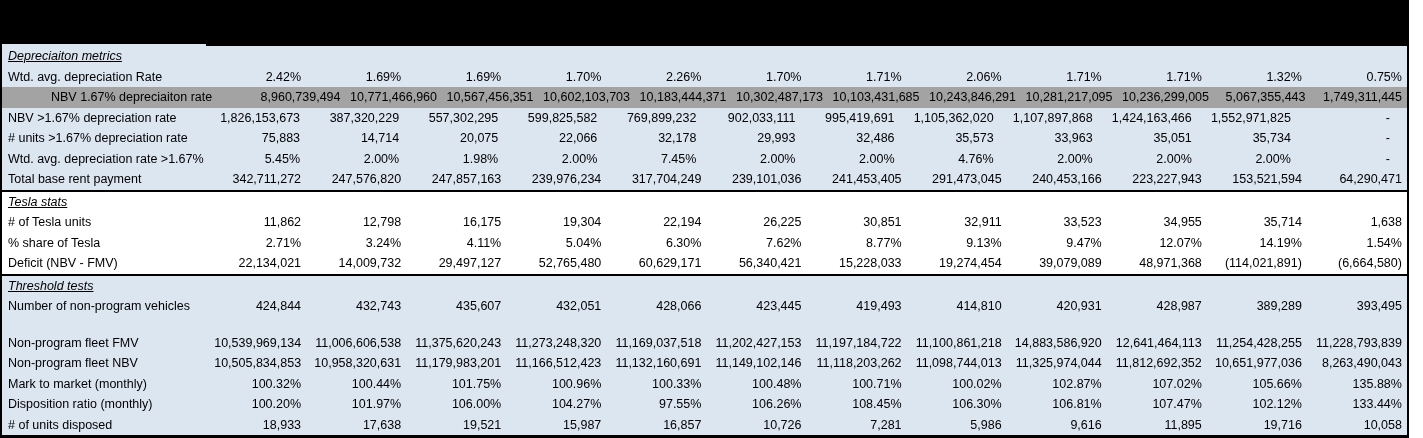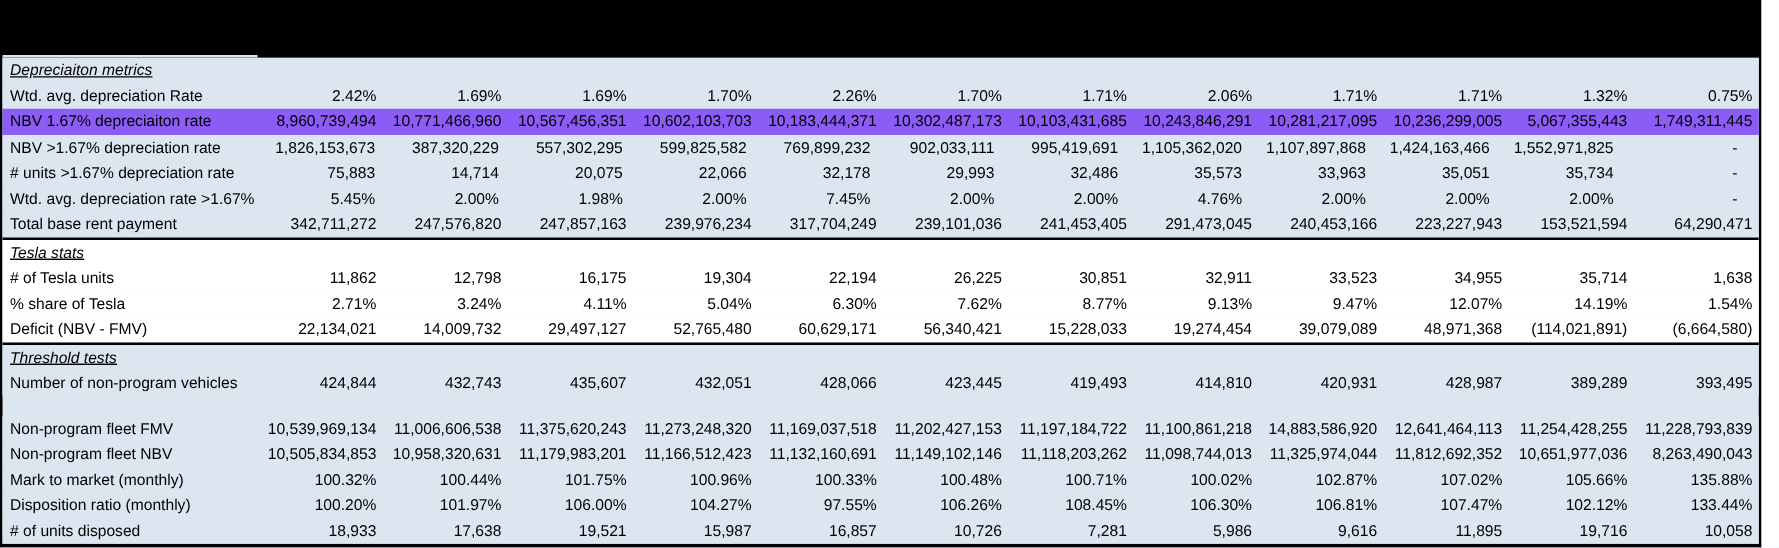--- a/index.html
+++ b/index.html
@@ -17,21 +17,21 @@
     position: absolute; inset: 0;
     border-left: 2px solid #000;
     border-right: 2px solid #000;
     border-bottom: 3px solid #000;
     display: flex; flex-direction: column;
   }
   .band { height: 46px; flex: none; background: #000; position: relative; }
   .notch { position: absolute; left: 0; bottom: 0; width: 204px; height: 2px; background: #dce6f1; }
   .table-body { flex: 1; display: flex; flex-direction: column; background: #dce6f1; }
   .row { flex: 1; display: flex; align-items: center; min-height: 0; }
-  .row.divided { border-top: 2px solid #000; text-decoration: underline; }
+  .row.divided { border-top: 2px solid #000; }
   .label-cell { width: 204px; flex: none; padding-left: 6px; white-space: nowrap; overflow: hidden; }
   .section-title { font-style: italic; text-decoration: underline; }
   .val-cell { flex: 1; text-align: right; padding-right: 5px; white-space: nowrap; }
   .val-cell.dash { padding-right: 17px; }
 </style>
 </head>
 <body>
 
 <div class="screen">
   <div class="frame">
@@ -50,21 +50,21 @@
           <div class="val-cell">1.70%</div>
           <div class="val-cell">2.26%</div>
           <div class="val-cell">1.70%</div>
           <div class="val-cell">1.71%</div>
           <div class="val-cell">2.06%</div>
           <div class="val-cell">1.71%</div>
           <div class="val-cell">1.71%</div>
           <div class="val-cell">1.32%</div>
           <div class="val-cell">0.75%</div>
         </div>
-        <div class="row" style="background: #8b5cf6;">
+        <div class="row" style="background: #a3a3a3; padding-left: 43px;">
           <div class="label-cell">NBV 1.67% depreciaiton rate</div>
           <div class="val-cell">8,960,739,494</div>
           <div class="val-cell">10,771,466,960</div>
           <div class="val-cell">10,567,456,351</div>
           <div class="val-cell">10,602,103,703</div>
           <div class="val-cell">10,183,444,371</div>
           <div class="val-cell">10,302,487,173</div>
           <div class="val-cell">10,103,431,685</div>
           <div class="val-cell">10,243,846,291</div>
           <div class="val-cell">10,281,217,095</div>
@@ -221,21 +221,21 @@
           <div class="val-cell">11,166,512,423</div>
           <div class="val-cell">11,132,160,691</div>
           <div class="val-cell">11,149,102,146</div>
           <div class="val-cell">11,118,203,262</div>
           <div class="val-cell">11,098,744,013</div>
           <div class="val-cell">11,325,974,044</div>
           <div class="val-cell">11,812,692,352</div>
           <div class="val-cell">10,651,977,036</div>
           <div class="val-cell">8,263,490,043</div>
         </div>
-        <div class="row" style="background: rgb(220, 230, 241); justify-content: flex-end;">
+        <div class="row" style="background: rgb(220, 230, 241);">
           <div class="label-cell">Mark to market (monthly)</div>
           <div class="val-cell">100.32%</div>
           <div class="val-cell">100.44%</div>
           <div class="val-cell">101.75%</div>
           <div class="val-cell">100.96%</div>
           <div class="val-cell">100.33%</div>
           <div class="val-cell">100.48%</div>
           <div class="val-cell">100.71%</div>
           <div class="val-cell">100.02%</div>
           <div class="val-cell">102.87%</div>

